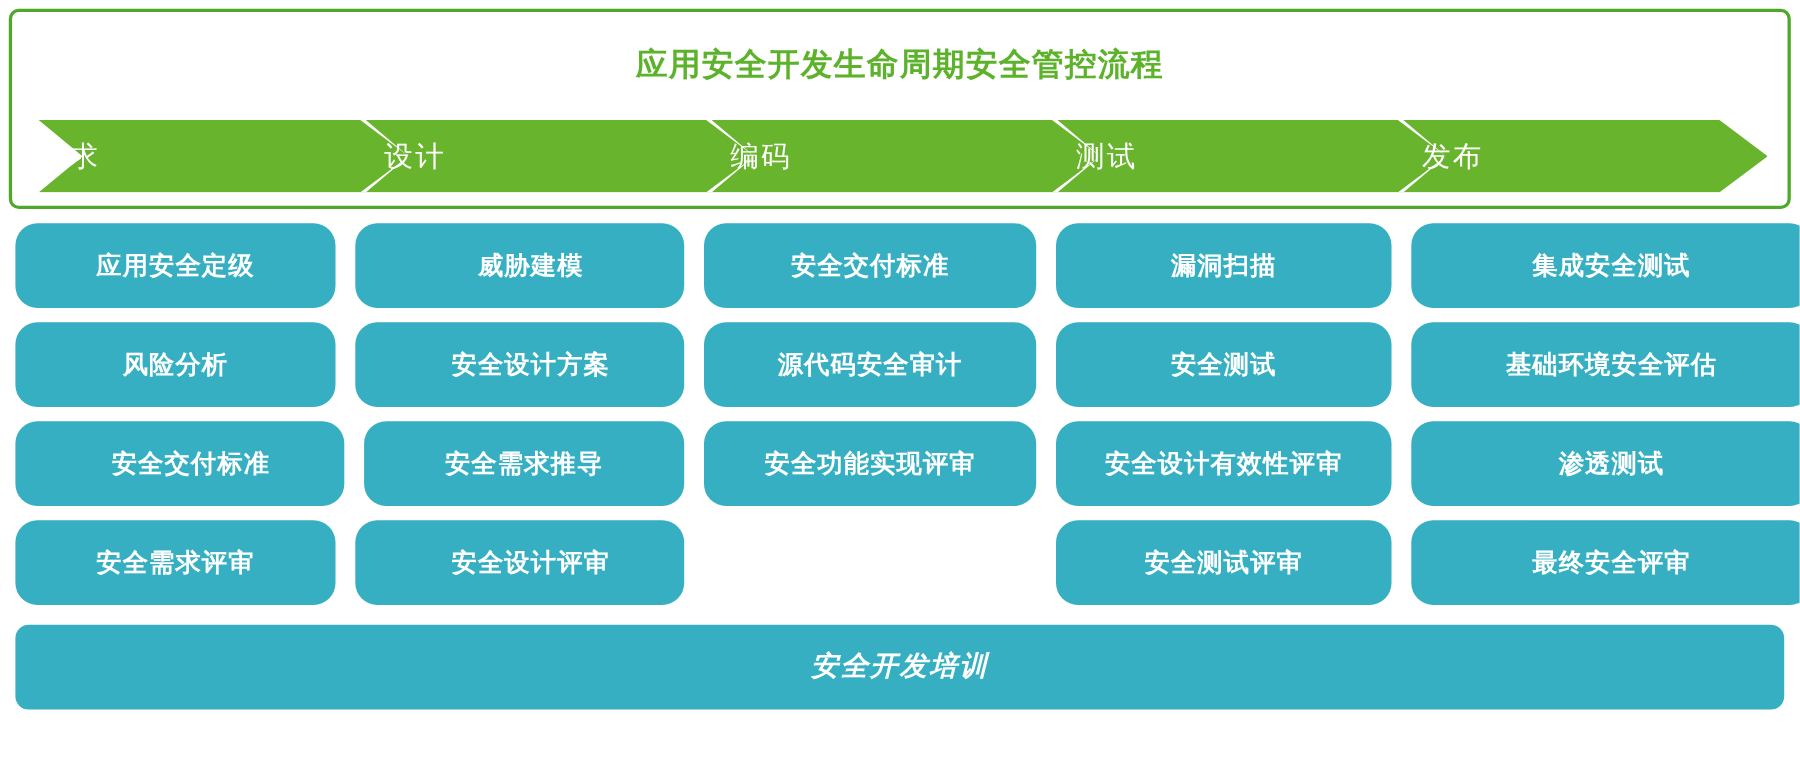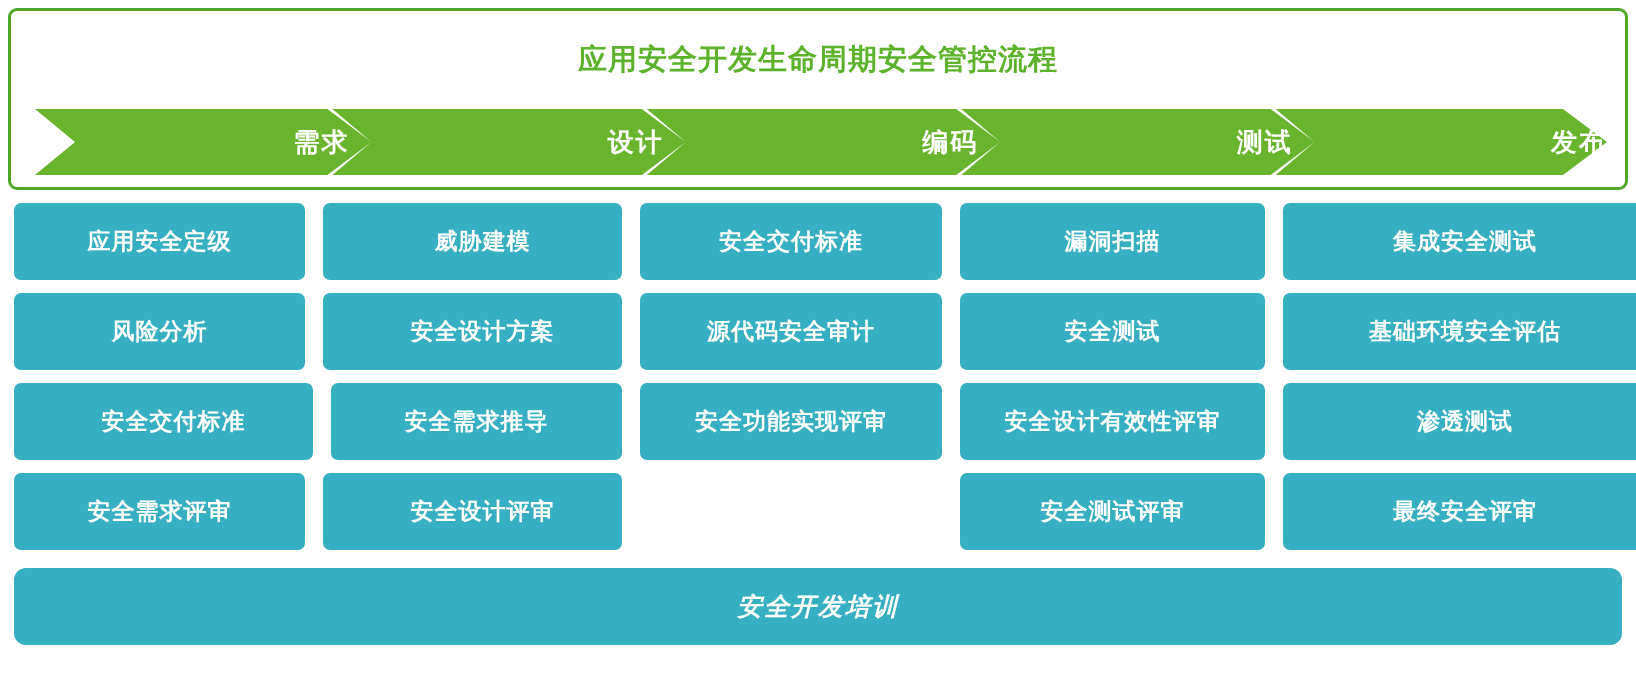--- a/index.html
+++ b/index.html
@@ -82,24 +82,24 @@
     display: flex;
     width: 100%;
     height: 100%;
   }
 
   .arrow-stage {
     position: relative;
     flex: 1 1 0;
     display: flex;
     align-items: center;
-    justify-content: flex-end;
+    justify-content: flex-start;
     color: #ffffff;
     font-size: 26px;
-    font-weight: bold;
+    font-weight: normal;
     letter-spacing: 2px;
     line-height: 1;
   }
 
   .arrow-stage + .arrow-stage::before {
     content: "";
     position: absolute;
     left: -22px;
     top: 0;
     width: 44px;
@@ -124,21 +124,21 @@
     display: flex;
     gap: 18px;
     height: 77px;
   }
 
   .card {
     display: flex;
     align-items: center;
     justify-content: center;
     background: #35afc1;
-    border-radius: 7px;
+    border-radius: 20px;
     color: #ffffff;
     font-size: 23px;
     font-weight: bold;
     letter-spacing: 1px;
     line-height: 1;
     white-space: nowrap;
     text-align: center;
   }
 
   .card.is-empty {

